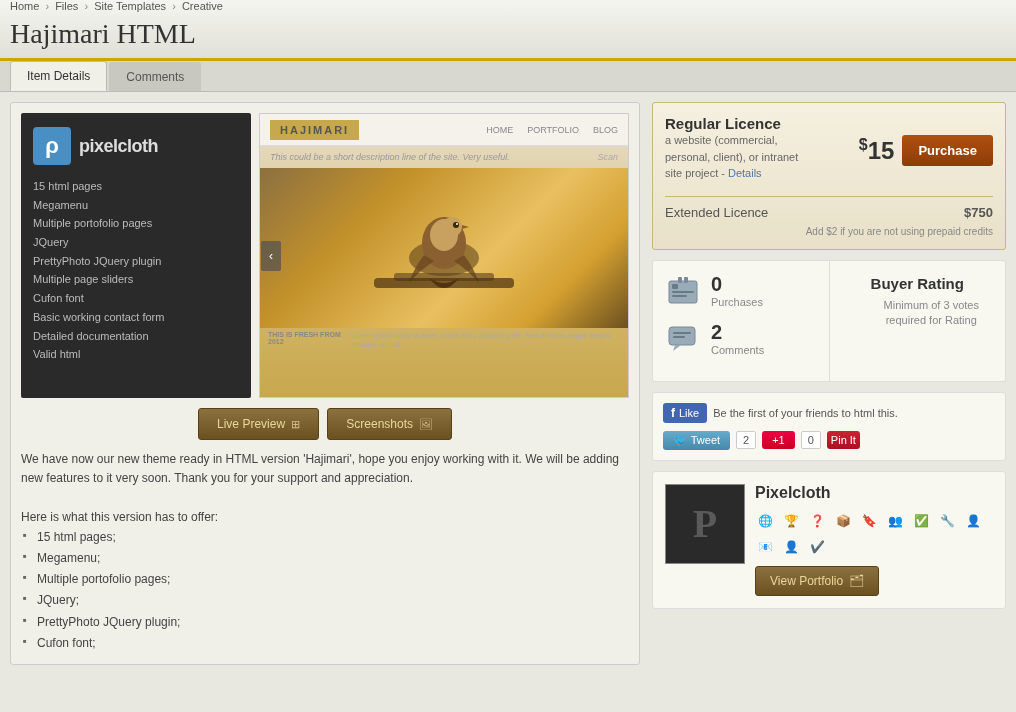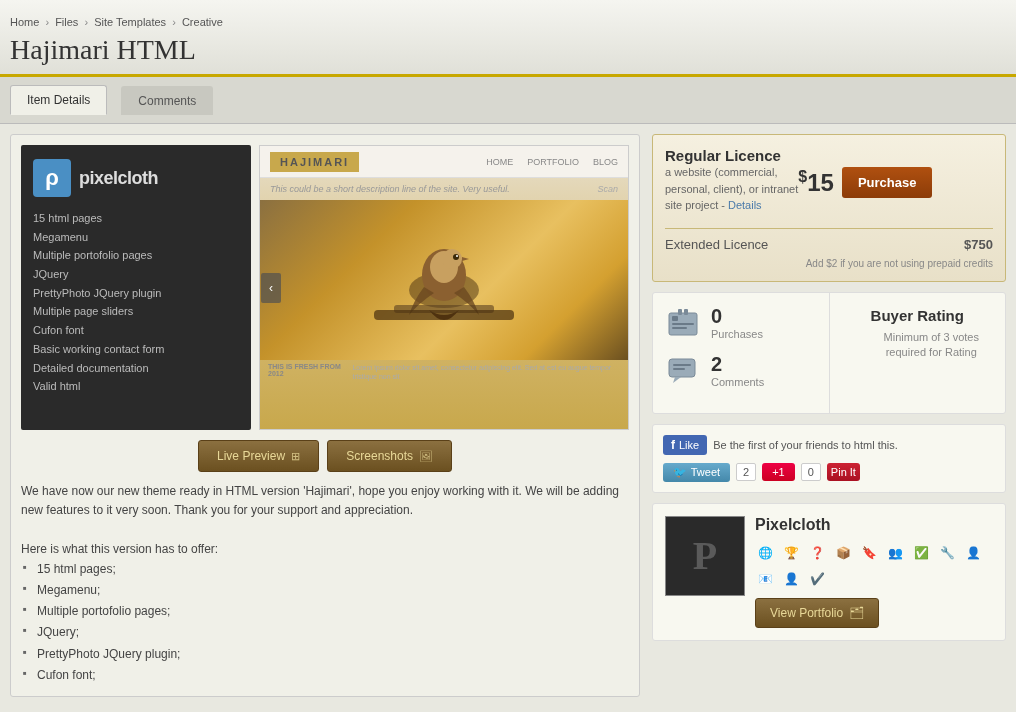--- a/index.html
+++ b/index.html
@@ -12,43 +12,42 @@
 
     
     .top-bar {
       background: linear-gradient(to bottom, #f5f5f0, #e0e0d8);
       border-bottom: 3px solid #c8a800;
       padding: 0 10px 8px 10px;
     }
     .breadcrumb {
       font-size: 11px;
       color: #555;
-      padding: 16px 0 4px 0;
+      padding: 0 0 4px 0;
     }
     .breadcrumb a {
       color: #555;
       text-decoration: none;
     }
     .breadcrumb span { color: #888; margin: 0 3px; }
     .page-title {
       font-size: 28px;
       font-weight: normal;
       color: #333;
       font-family: Georgia, serif;
       margin-top: 2px;
     }
 
     
     .tabs-bar {
       background: #d8d8d0;
-      padding: 8px 10px;
+      padding: 0 10px;
       border-bottom: 1px solid #bbb;
       display: flex;
       align-items: flex-end;
-      gap: 12px;
     }
     .tab {
       padding: 7px 16px;
       font-size: 12px;
       cursor: pointer;
       border: 1px solid transparent;
       border-bottom: none;
       margin-right: 2px;
       border-radius: 3px 3px 0 0;
     }
@@ -295,20 +294,21 @@
     
     .license-box {
       background: linear-gradient(to bottom, #f5f0e0, #e8e0c8);
       border: 1px solid #c8b878;
       border-radius: 3px;
       padding: 12px;
     }
     .license-regular {
       display: flex;
       align-items: center;
+      justify-content: space-between;
       margin-bottom: 10px;
     }
     .license-title {
       font-size: 15px;
       font-weight: bold;
       color: #333;
     }
     .license-price-buy {
       display: flex;
       align-items: center;

